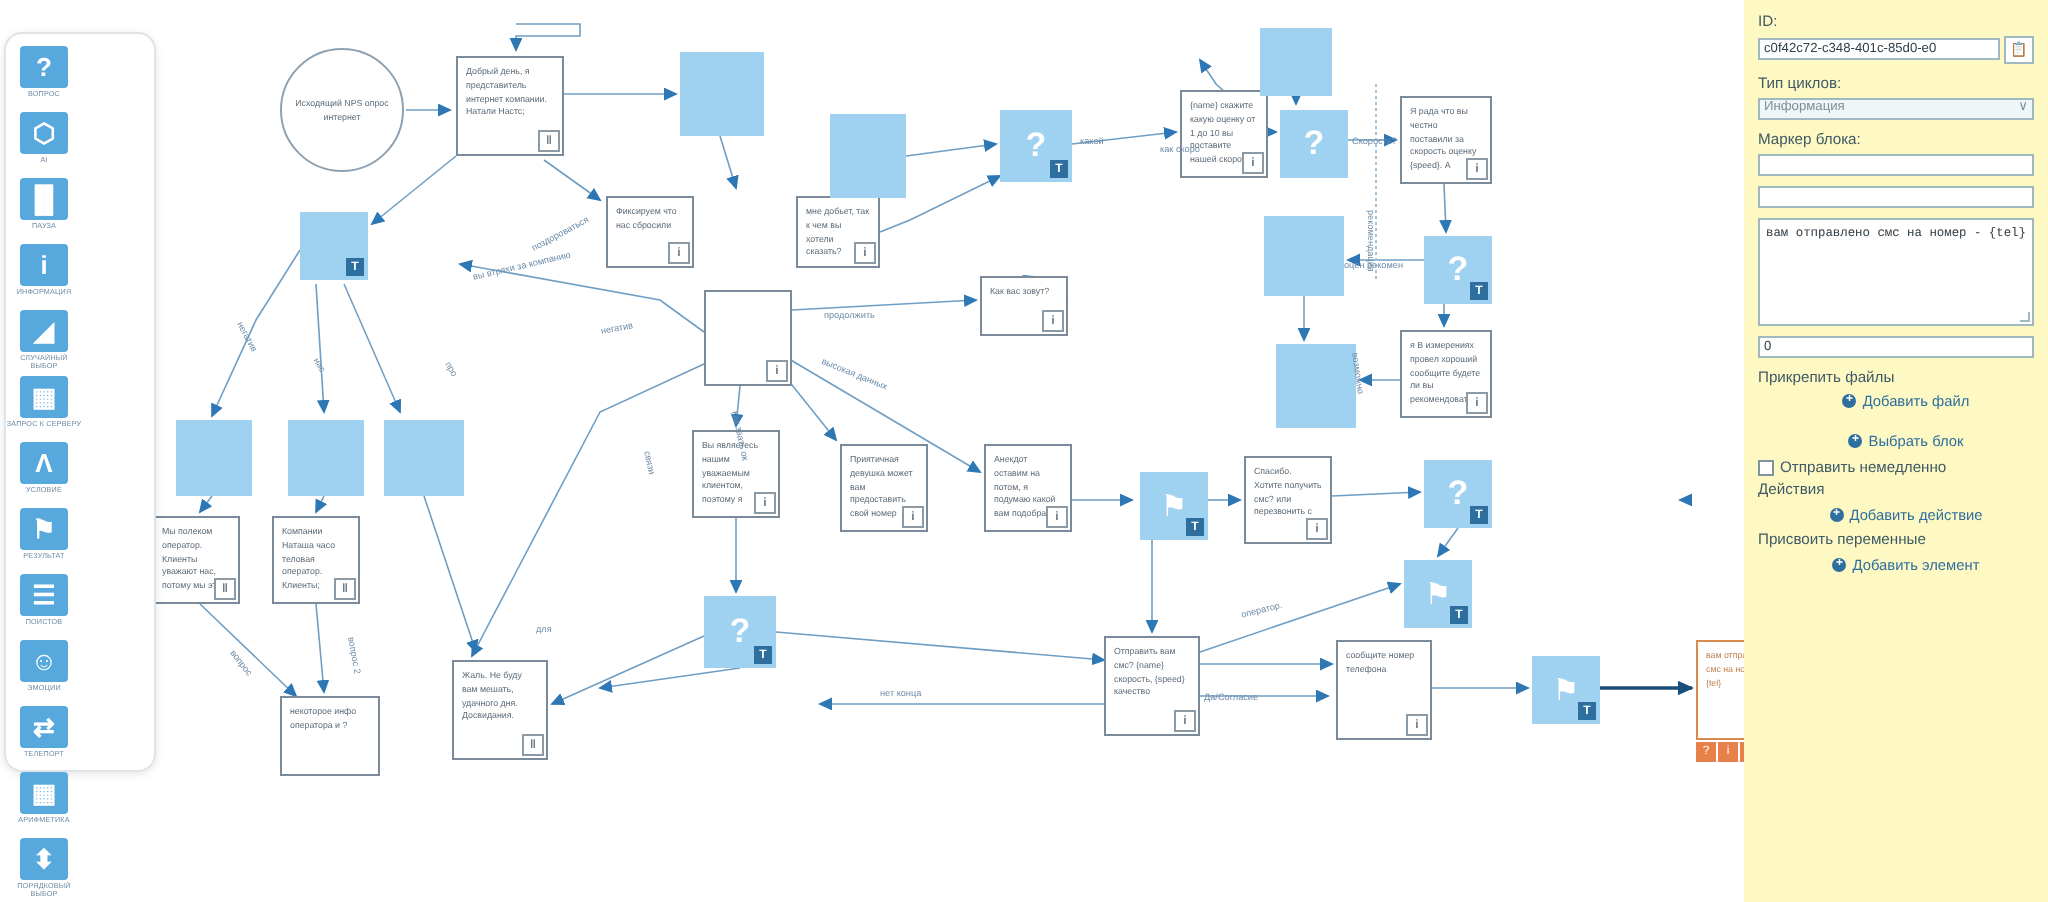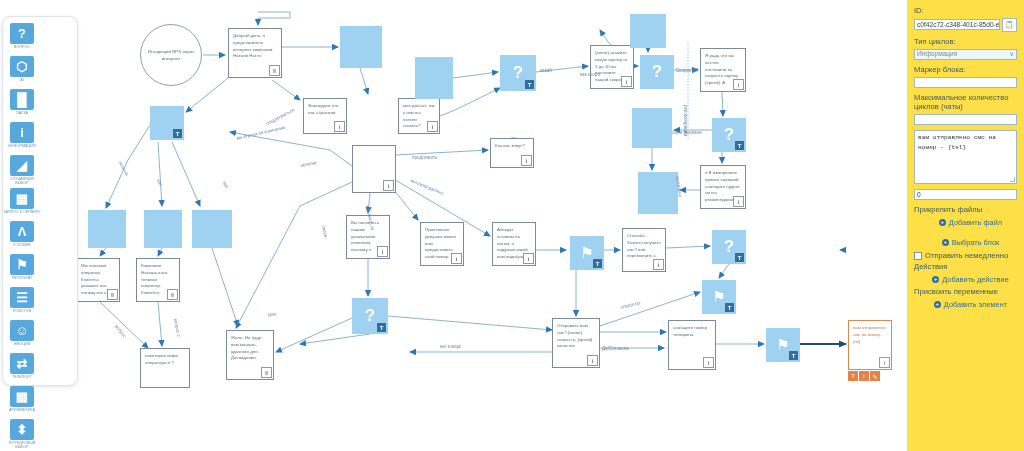--- a/index.html
+++ b/index.html
@@ -83,22 +83,22 @@
     color:#ffffff;font-size:13px;font-weight:bold;line-height:1;
   }
   .tool-lbl{
     font-size:3.6px;color:#6d8ba5;text-align:center;margin-top:1px;
     line-height:1.25;letter-spacing:.1px;height:9px;
     width:38px;overflow:hidden;
   }
 
   
   #panel{
-    position:absolute;right:0;top:0;width:117px;height:451px;
-    background:#fde047;box-sizing:border-box;padding:6px 7px;
+    position:absolute;right:0;top:0;width:152px;height:451px;
+    background:#fef9c3;box-sizing:border-box;padding:6px 7px;
     font-size:7.6px;color:#3f5a66;overflow:hidden;
   }
   #panel .lbl{margin:0 0 2px 0;line-height:1.3;}
   #panel .sp{height:5px;}
   .fld{
     width:100%;box-sizing:border-box;height:11px;
     background:#ffffff;border:1px solid #9fb8c2;
     font-size:6.6px;color:#33404a;padding:0 2px;line-height:10px;
     font-family:"Liberation Sans", sans-serif;
     overflow:hidden;white-space:nowrap;
@@ -375,21 +375,20 @@
   <div class="sel-ctl">
     <span>Информация</span>
     <span>∨</span>
   </div>
 
   <div class="sp"></div>
   <div class="lbl">Маркер блока:</div>
   <div class="fld"></div>
 
   <div class="sp"></div>
-  <div class="lbl">Максимальное количество циклов (чаты)</div>
   <div class="fld"></div>
 
   <div class="sp"></div>
   <div class="ta">вам отправлено смс на номер - {tel}</div>
 
   <div class="sp"></div>
   <div class="fld">0</div>
 
   <div class="sp"></div>
   <div class="lbl">Прикрепить файлы</div>

